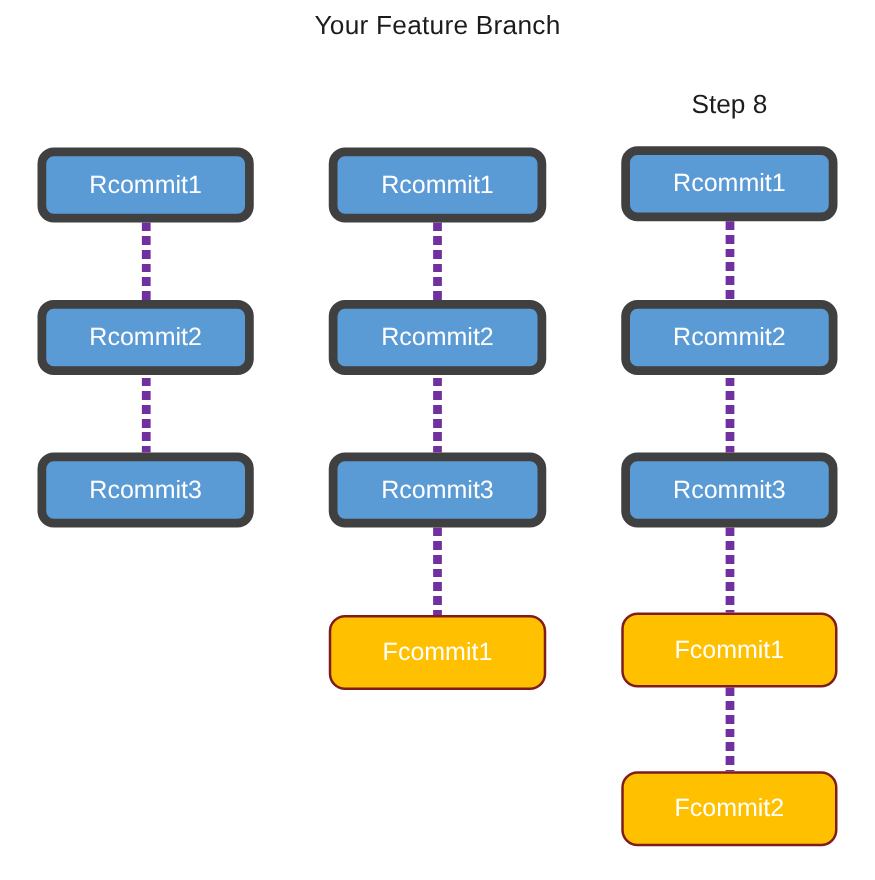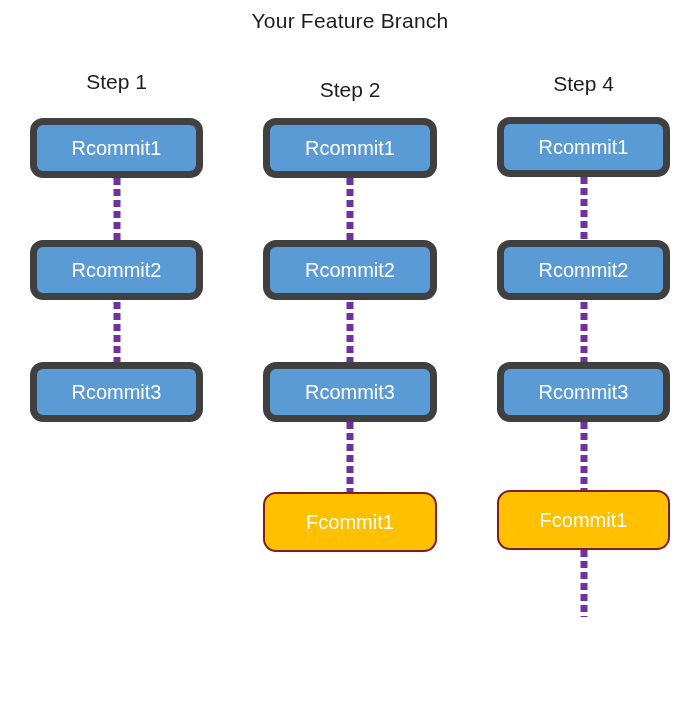--- a/index.html
+++ b/index.html
@@ -74,44 +74,43 @@
   }
 </style>
 </head>
 <body>
 
 <div id="canvas">
 
   <div class="title">Your Feature Branch</div>
 
   <div class="column" style="left:30px;width:173px">
-    <div class="step-label" style="top:70px">Step 1</div>
     <div class="commit-box blue" style="top:118px">Rcommit1</div>
     <div class="connector" style="top:178px;height:62px"></div>
     <div class="commit-box blue" style="top:240px">Rcommit2</div>
     <div class="connector" style="top:302px;height:60px"></div>
     <div class="commit-box blue" style="top:362px">Rcommit3</div>
   </div>
 
   <div class="column" style="left:263px;width:174px">
-    <div class="step-label" style="top:78px">Step 2</div>
     <div class="commit-box blue" style="top:118px">Rcommit1</div>
     <div class="connector" style="top:178px;height:62px"></div>
     <div class="commit-box blue" style="top:240px">Rcommit2</div>
     <div class="connector" style="top:302px;height:60px"></div>
     <div class="commit-box blue" style="top:362px">Rcommit3</div>
     <div class="connector" style="top:422px;height:70px"></div>
     <div class="commit-box orange" style="top:492px">Fcommit1</div>
   </div>
 
   <div class="column" style="left:497px;width:173px">
-    <div class="step-label" style="top:72px">Step 4</div>
+    <div class="step-label" style="top:72px">Step 8</div>
     <div class="commit-box blue" style="top:117px">Rcommit1</div>
     <div class="connector" style="top:177px;height:63px"></div>
     <div class="commit-box blue" style="top:240px">Rcommit2</div>
     <div class="connector" style="top:302px;height:60px"></div>
     <div class="commit-box blue" style="top:362px">Rcommit3</div>
     <div class="connector" style="top:422px;height:68px"></div>
     <div class="commit-box orange" style="top:490px">Fcommit1</div>
     <div class="connector" style="top:550px;height:67px"></div>
+    <div class="commit-box orange" style="top:617px">Fcommit2</div>
   </div>
 
 </div>
 
 </body></html>

